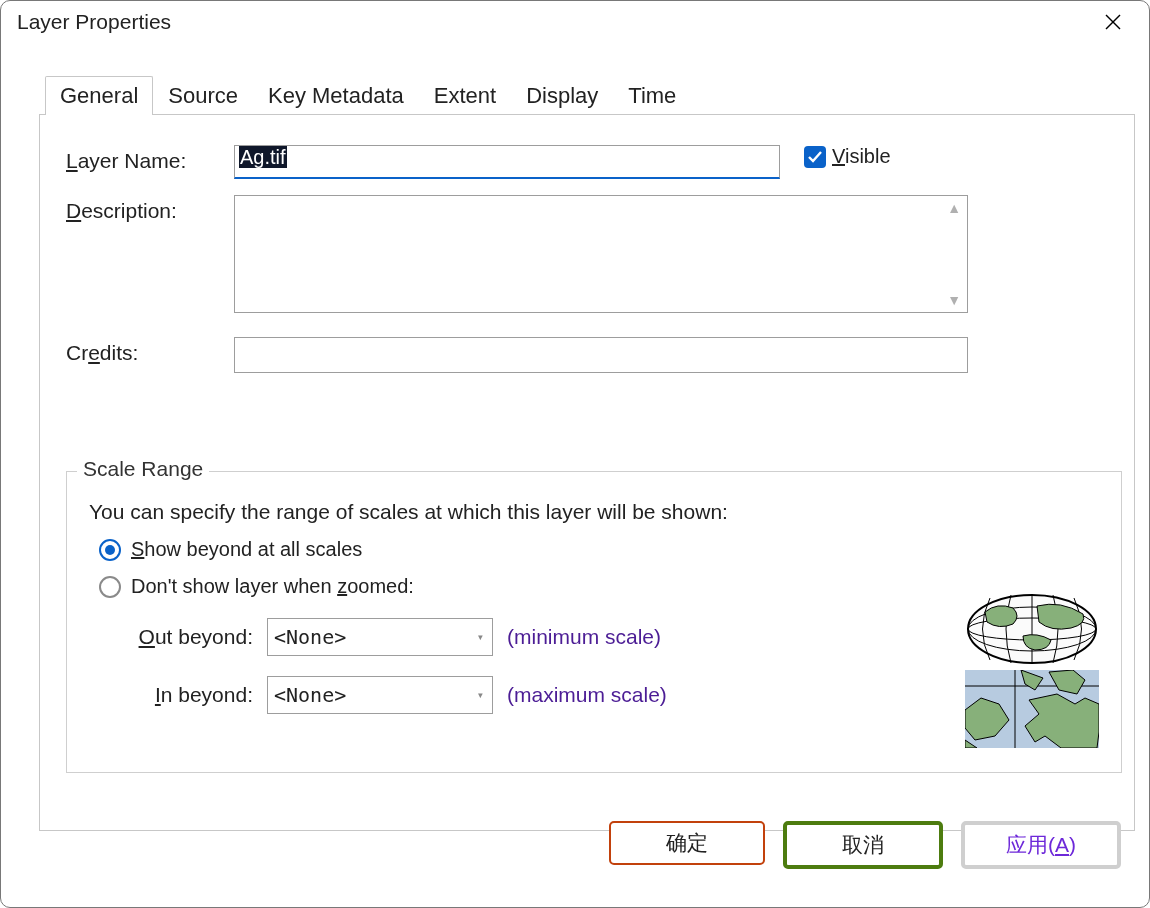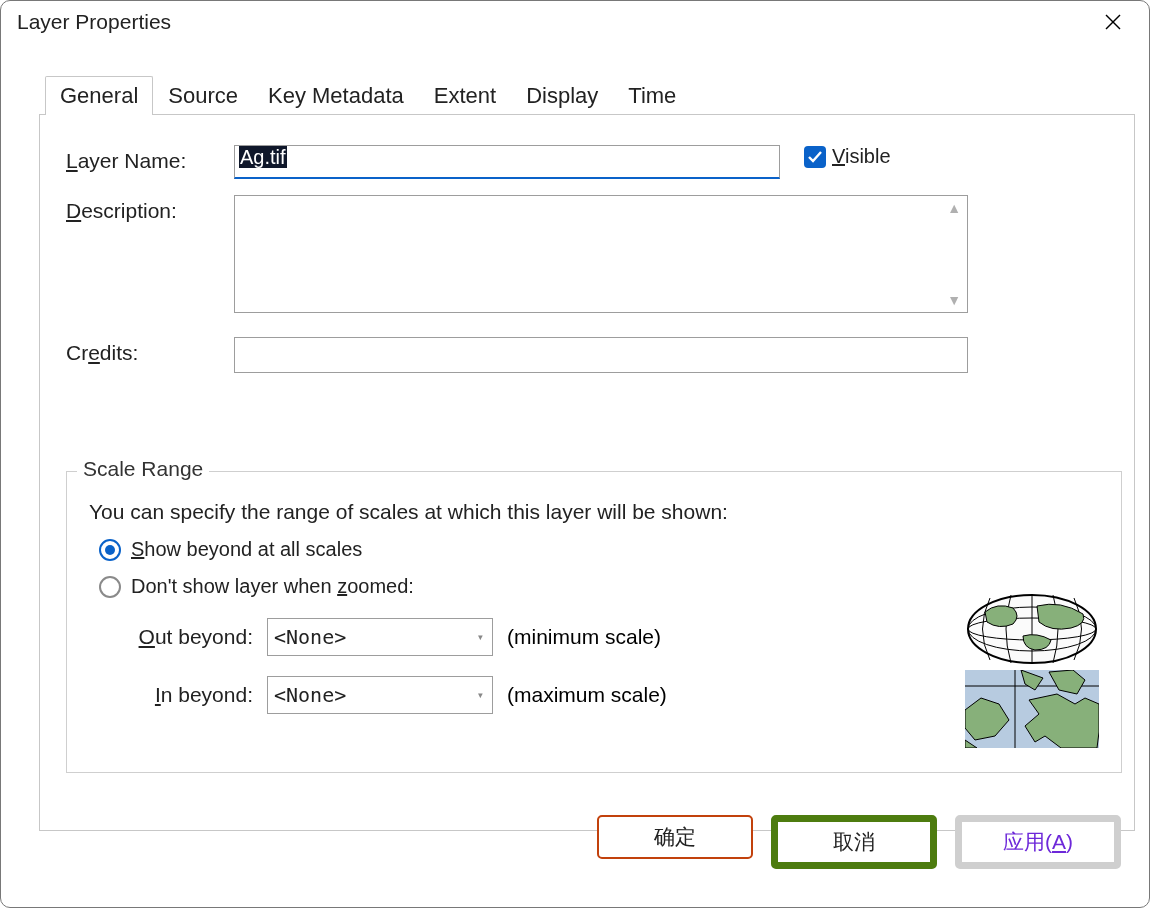--- a/index.html
+++ b/index.html
@@ -227,41 +227,41 @@
     position: relative;
     background: #fff;
     cursor: pointer;
   }
   .combo .arrow {
     position: absolute; right: 8px; top: 50%;
     transform: translateY(-50%);
     color: #888; font-size: 12px;
     pointer-events: none;
   }
-  .paren { color: #000000; }
+  .paren { color: #4c1d95; }
 
   .scale-images {
     position: absolute;
     right: 22px;
     top: 120px;
     width: 134px;
   }
   .scale-images svg { display: block; }
 
   
   .footer {
     position: absolute;
     right: 14px;
     bottom: 18px;
     display: flex;
     gap: 18px;
   }
   .btn {
     width: 152px; height: 40px;
-    border: 7px solid #4d7c0f;
+    border: 4px solid #4d7c0f;
     border-radius: 5px;
     background: #fff;
     font-size: 21px;
     display: flex; align-items: center; justify-content: center;
     cursor: pointer;
     color: #222;
   }
   .btn.primary {
     border: 2px solid #c2410c;
     color: #222;

